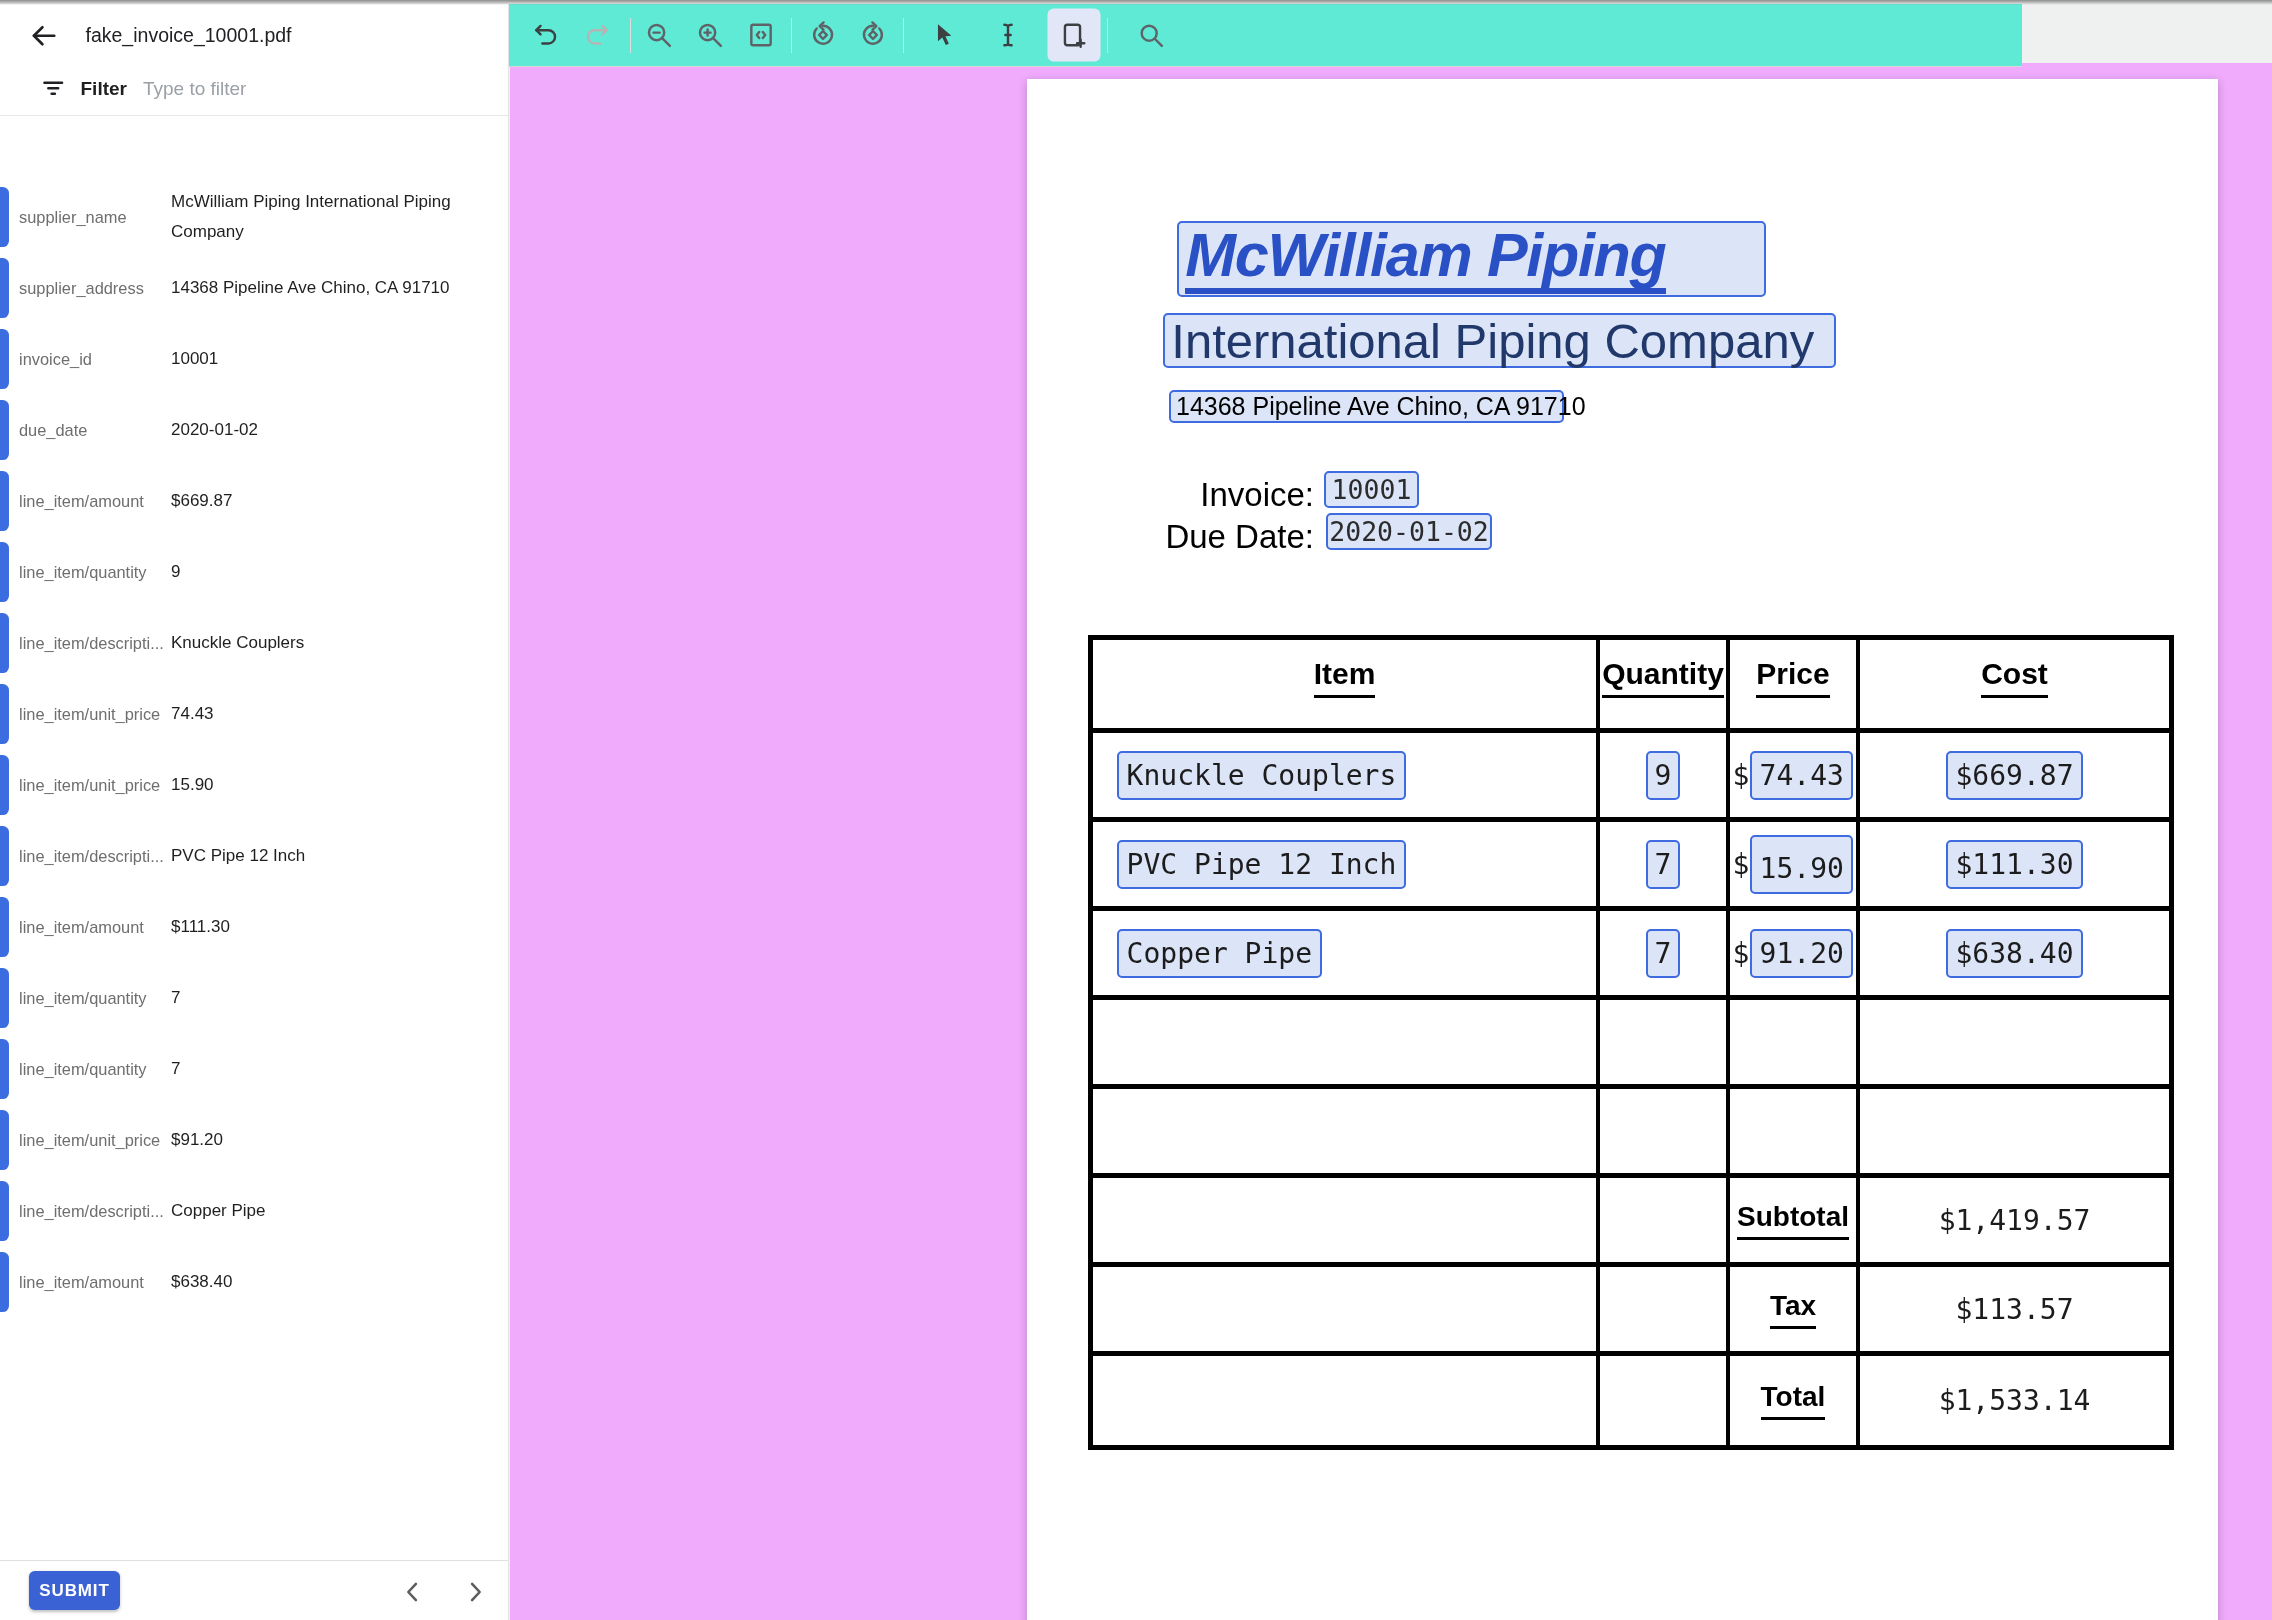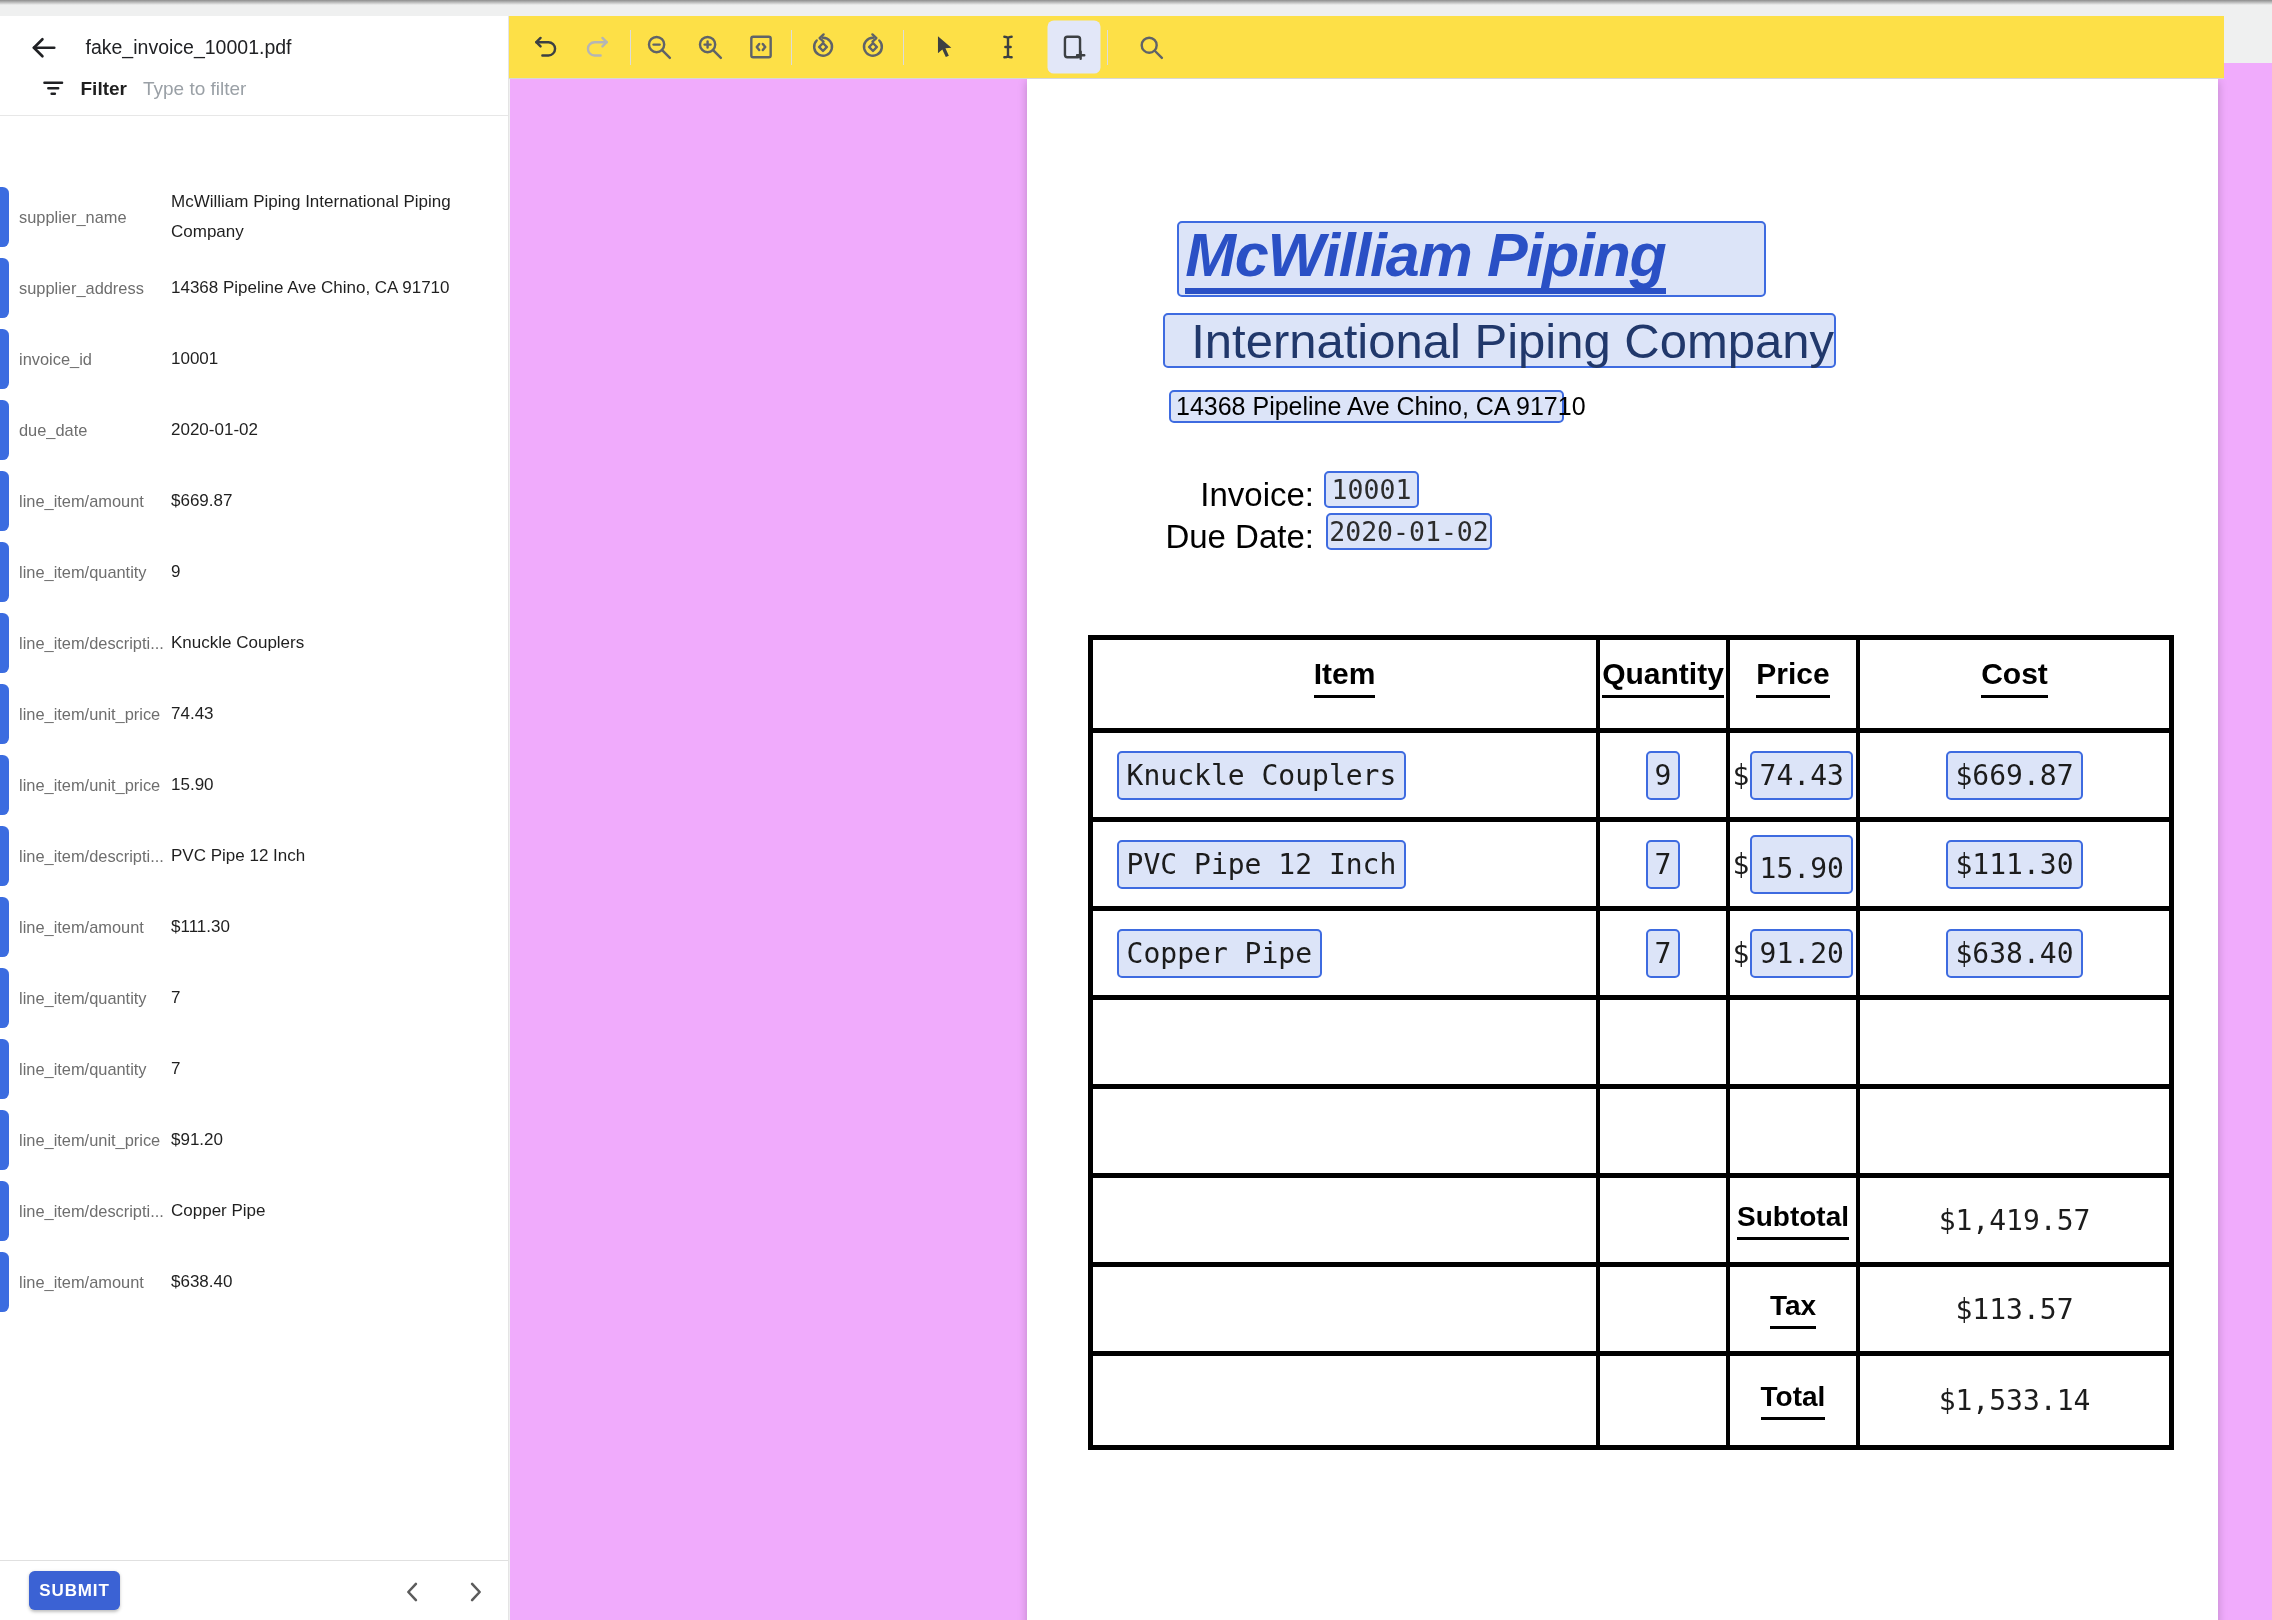--- a/index.html
+++ b/index.html
@@ -4,21 +4,21 @@
 <style>
   html,body{margin:0;padding:0;width:2273px;height:1621px;overflow:hidden;
     font-family:"Liberation Sans",sans-serif;background:#efefef;}
   *{box-sizing:border-box;}
   .mono{font-family:"DejaVu Sans Mono","Liberation Mono",monospace;}
   .app{position:relative;width:2273px;height:1621px;background:#eff0f0;overflow:hidden;}
   .top-shadow{position:absolute;left:0;top:0;width:2273px;height:5px;
     background:linear-gradient(#8d8d8d,rgba(141,141,141,0));z-index:50;}
 
   
-  .topbar{position:absolute;left:0;top:16px;width:2224px;height:63px;background:#fde047;
+  .topbar{position:absolute;left:0;top:4px;width:2022px;height:63px;background:#5eead4;
     border-bottom:1.3px solid #d7d7d7;z-index:10;}
   .topbar-left{position:absolute;left:0;top:0;width:509px;height:63px;background:#fff;
     border-right:1.3px solid #e4e4e4;display:flex;align-items:center;gap:24px;padding-left:26.5px;}
   .back-btn{width:35px;height:35px;display:flex;align-items:center;justify-content:center;cursor:pointer;}
   .back-btn svg{width:31.5px;height:31.5px;}
   .doc-title{font-size:19.5px;color:#202124;white-space:nowrap;}
   .tool{position:absolute;top:50%;transform:translate(-50%,-50%);width:45px;height:45px;
     display:flex;align-items:center;justify-content:center;cursor:pointer;}
   .tool svg{width:29px;height:29px;}
   .tool--active{width:53px;height:53px;background:#e2e7f8;border-radius:6.3px;}
@@ -59,21 +59,21 @@
     background:#f0abfc;overflow:hidden;}
   .page{position:absolute;left:517px;top:16.4px;width:1191px;height:1588px;background:#fff;
     box-shadow:0 1.9px 8.8px rgba(0,0,0,.22);}
   .hl{background:var(--hlfill,#dce4f8);border:2.5px solid var(--hlborder,#3e6be0);border-radius:5px;}
   .logo-box{position:absolute;left:150px;top:142px;width:589px;height:76px;display:flex;
     align-items:center;padding-left:6.3px;cursor:pointer;}
   .logo-text{font-style:italic;font-weight:bold;font-size:61px;letter-spacing:-1.3px;
     color:var(--logo,#2a50c5);border-bottom:6.3px solid var(--logo,#2a50c5);
     line-height:1.0;padding-bottom:1.3px;white-space:nowrap;}
   .intl-box{position:absolute;left:136px;top:234px;width:673px;height:55px;display:flex;
-    align-items:center;padding-left:6.3px;cursor:pointer;justify-content:flex-end;}
+    align-items:center;padding-left:6.3px;cursor:pointer;}
   .intl-text{font-size:49px;color:var(--navy,#21386b);white-space:nowrap;}
   .addr-box{position:absolute;left:142px;top:311px;width:395px;height:33px;display:flex;
     align-items:center;padding-left:5px;cursor:pointer;}
   .addr-text{font-size:25px;font-weight:500;color:#000;white-space:nowrap;}
   .inv-label{position:absolute;left:95px;top:397px;width:192px;text-align:right;
     font-size:33px;color:#000;}
   .inv-box{position:absolute;left:297px;top:392px;width:95px;height:37px;display:flex;
     align-items:center;justify-content:center;font-size:26.5px;color:#2c2c2c;cursor:pointer;}
   .due-label{position:absolute;left:95px;top:439px;width:192px;text-align:right;
     font-size:33px;color:#000;}

